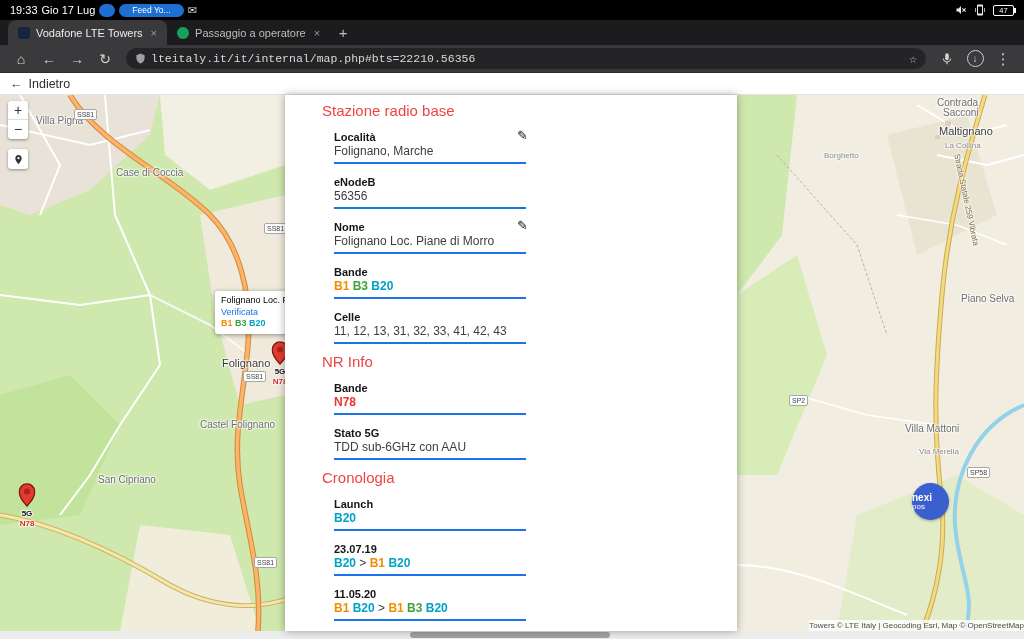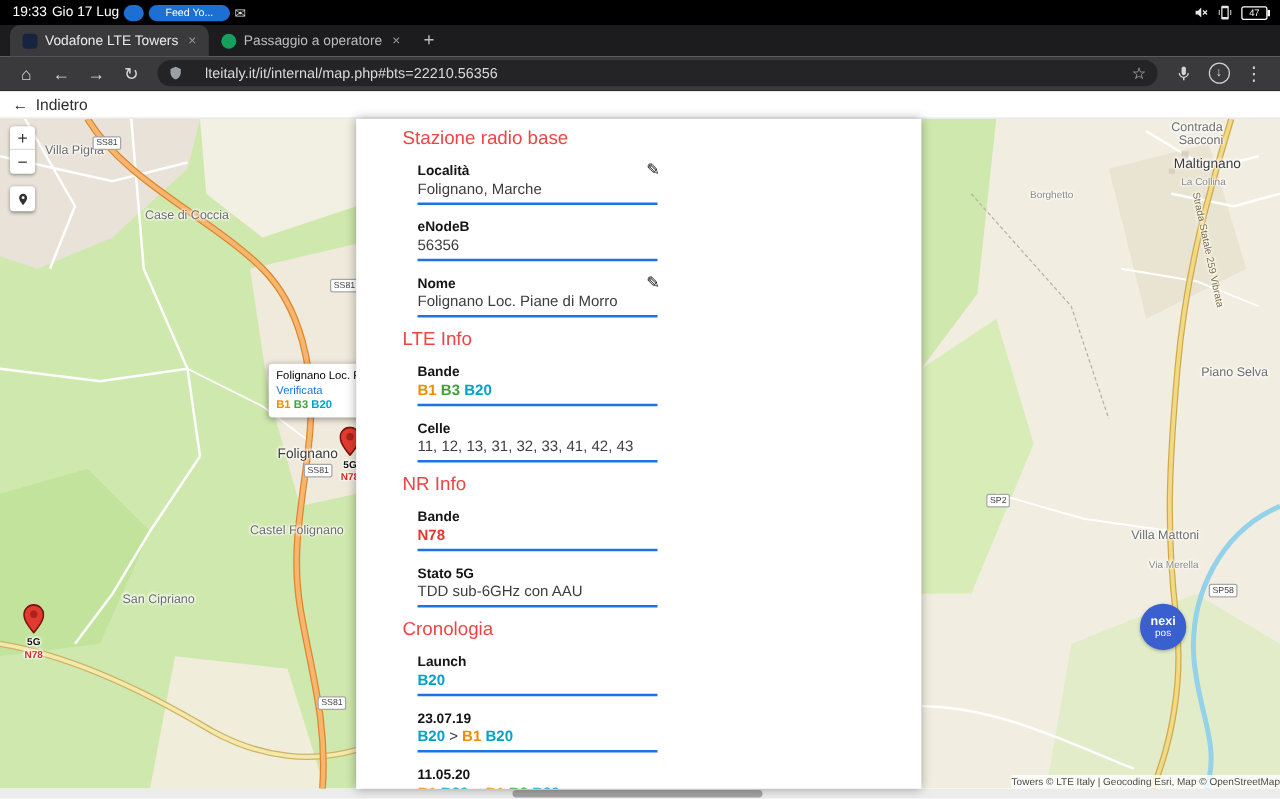--- a/index.html
+++ b/index.html
@@ -22,21 +22,21 @@
   .fav{width:12px;height:12px;border-radius:3px;flex:none;}
   .fav.round{border-radius:50%;}
   .tab-title{overflow:hidden;text-overflow:ellipsis;white-space:nowrap;max-width:118px;}
   .tab-close{font-size:11px;color:#9a9a9a;padding:0 2px;}
   .newtab{align-self:center;width:26px;text-align:center;font-size:15px;color:#bdbdbd;}
 
   
   .toolbar{height:28px;background:#3a3a3c;display:flex;align-items:center;gap:2px;padding:0 8px;border-bottom:1px solid #2c2c2c;}
   .tb-icon{width:26px;height:24px;display:flex;align-items:center;justify-content:center;font-size:14px;color:#d4d4d4;}
   .tb-icon svg{width:14px;height:14px;fill:#d4d4d4;}
-  .urlbar{flex:1;height:21px;background:#242426;border-radius:11px;display:flex;align-items:center;gap:18px;padding:0 9px;margin:0 6px;}
+  .urlbar{flex:1;height:21px;background:#242426;border-radius:11px;display:flex;align-items:center;gap:5px;padding:0 9px;margin:0 6px;font-family:Liberation Mono, monospace;}
   .urlbar svg{width:11px;height:11px;fill:#9aa0a6;flex:none;}
   .url-text{flex:1;font-size:11.5px;color:#d9d9d9;white-space:nowrap;overflow:hidden;}
   .circle-icon{width:17px;height:17px;border:1.5px solid #cfcfcf;border-radius:50%;display:flex;align-items:center;justify-content:center;font-size:10px;color:#d4d4d4;}
 
   
   .backbar{height:22px;background:#fff;display:flex;align-items:center;gap:6px;padding:0 10px;font-size:12.5px;color:#2e2e2e;border-bottom:1px solid #e3e3e3;}
 
   
   .content{position:relative;height:536px;display:flex;}
   .map{position:relative;overflow:hidden;height:536px;z-index:1;}
@@ -54,21 +54,21 @@
   .pin-label.l1{color:#111;}
   .pin-label.l2{color:#d22c22;}
   .popup{position:absolute;left:215px;top:196px;width:150px;background:#fff;border-radius:3px;box-shadow:0 1px 5px rgba(0,0,0,.4);padding:4px 6px;font-size:9px;line-height:11.5px;}
   .popup .plink{color:#1a73e8;}
   .zoomctl{position:absolute;left:8px;top:6px;width:20px;background:#fff;border-radius:3px;box-shadow:0 1px 3px rgba(0,0,0,.4);text-align:center;color:#333;z-index:3;}
   .zoomctl .zbtn{height:19px;line-height:19px;font-size:14px;}
   .zoomctl .zbtn:first-child{border-bottom:1px solid #ddd;}
   .mapctl2{position:absolute;left:8px;top:54px;width:20px;height:20px;background:#fff;border-radius:3px;box-shadow:0 1px 3px rgba(0,0,0,.4);display:flex;align-items:center;justify-content:center;z-index:3;}
   .mapctl2 svg{width:11px;height:11px;fill:#333;}
 
-  .nexi{position:absolute;left:175px;top:388px;width:37px;height:37px;border-radius:50%;background:#3a5fcf;color:#fff;display:flex;flex-direction:column;align-items:center;justify-content:center;line-height:1;box-shadow:0 1px 3px rgba(0,0,0,.3);}
+  .nexi{position:absolute;left:175px;top:388px;width:37px;height:37px;border-radius:50%;background:#3a5fcf;color:#fff;display:flex;flex-direction:column;justify-content:center;line-height:1;box-shadow:0 1px 3px rgba(0,0,0,.3);}
   .nexi .n1{font-size:10px;font-weight:bold;}
   .nexi .n2{font-size:8px;}
   .attribution{position:absolute;right:0;bottom:0;background:rgba(255,255,255,.8);font-size:8px;color:#4a4a4a;padding:1px 0;white-space:nowrap;}
 
   
   .panel{width:452px;flex:none;background:#fff;z-index:5;box-shadow:0 0 8px rgba(0,0,0,.35);padding:4px 0 0 37px;overflow:hidden;}
   .sec-title{font-size:15px;font-weight:400;color:#ef4444;margin:9px 0 5px;}
   .sec-title:first-child{margin-top:3px;}
   .field{width:192px;margin:12px 0 6px 12px;border-bottom:2px solid #1a73e8;padding-bottom:3px;position:relative;}
   .flabel{font-size:11px;font-weight:700;color:#151515;line-height:13px;}
@@ -219,21 +219,20 @@
         </div>
         <div class="field">
           <div class="flabel">eNodeB</div>
           <div class="fvalue"><span>56356</span></div>
         </div>
         <div class="field">
           <div class="flabel">Nome</div>
           <span class="pencil">✎</span>
           <div class="fvalue"><span>Folignano Loc. Piane di Morro</span></div>
         </div>
-        <div class="sec-title">LTE Info</div>
         <div class="field">
           <div class="flabel">Bande</div>
           <div class="fvalue"><span style="color: rgb(239, 142, 0); font-weight: 700;">B1</span><span style="color: rgb(63, 163, 60); font-weight: 700;"> B3</span><span style="color: rgb(0, 163, 200); font-weight: 700;"> B20</span></div>
         </div>
         <div class="field">
           <div class="flabel">Celle</div>
           <div class="fvalue"><span>11, 12, 13, 31, 32, 33, 41, 42, 43</span></div>
         </div>
         <div class="sec-title">NR Info</div>
         <div class="field">

